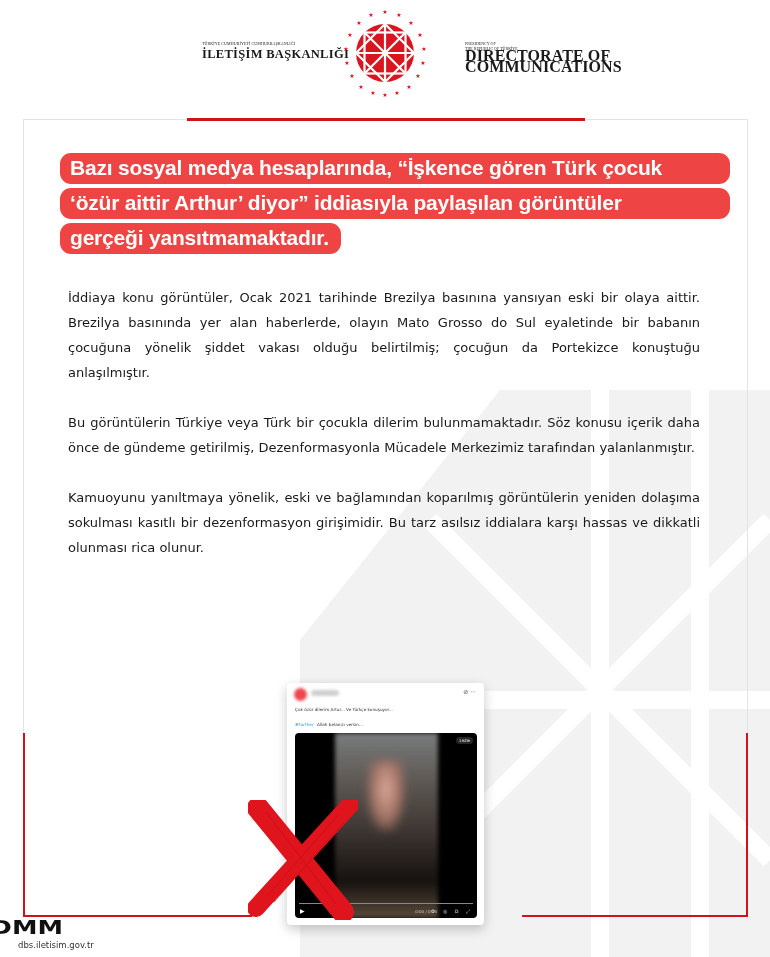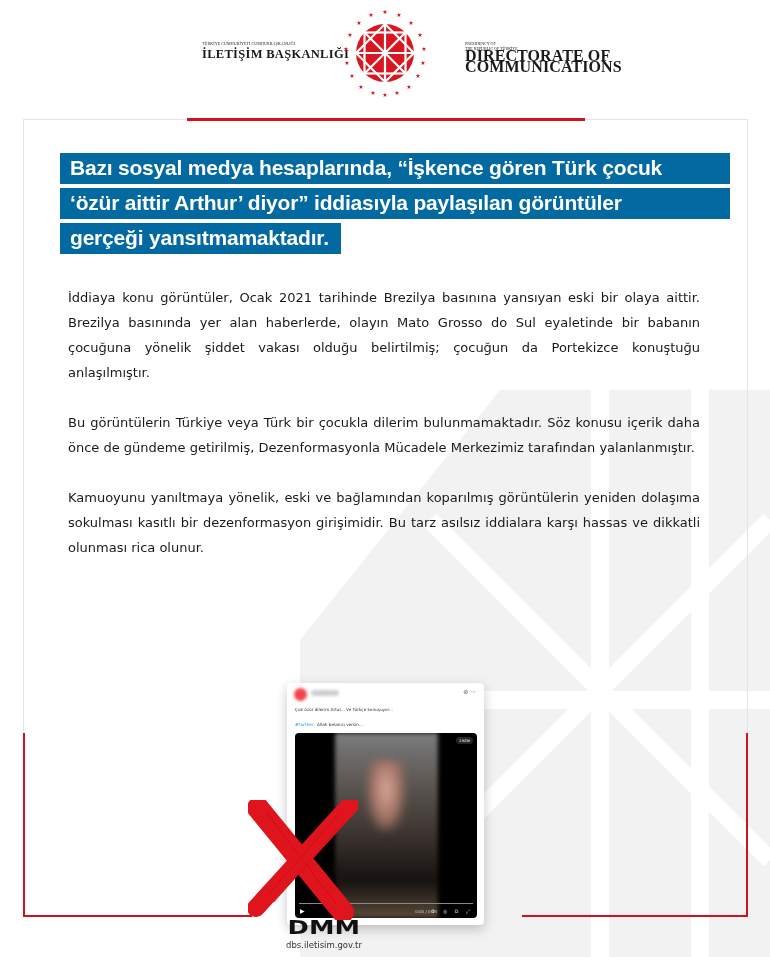--- a/index.html
+++ b/index.html
@@ -21,21 +21,21 @@
   .top-red { position: absolute; left: 187px; top: 118px; width: 398px; height: 3px; background: #d0121b; }
   .side-red-left { position: absolute; left: 23px; top: 733px; width: 2px; height: 184px; background: #d0121b; }
   .side-red-right { position: absolute; left: 746px; top: 733px; width: 2px; height: 184px; background: #d0121b; }
   .bottom-red-left { position: absolute; left: 23px; top: 915px; width: 229px; height: 2px; background: #d0121b; }
   .bottom-red-right { position: absolute; left: 522px; top: 915px; width: 226px; height: 2px; background: #d0121b; }
 
   .watermark { position: absolute; left: 300px; top: 390px; width: 470px; height: 567px; }
 
   
   .headline { position: absolute; left: 60px; top: 153px; width: 670px; }
-  .hl-line { display: inline-block; background: #0369a1; color: #ffffff; font-family: "Liberation Sans", sans-serif; font-weight: bold; font-size: 21px; line-height: 30px; height: 31px; padding: 0 12px 0 10px; margin-bottom: 4px; letter-spacing: -0.2px; white-space: nowrap; }
+  .hl-line { display: inline-block; background: #ef4444; color: #ffffff; font-family: "Liberation Sans", sans-serif; font-weight: bold; font-size: 21px; line-height: 30px; height: 31px; padding: 0 12px 0 10px; margin-bottom: 4px; letter-spacing: -0.2px; white-space: nowrap; border-radius: 11px; }
   .hl-line.full { width: 670px; }
 
   
   .body-text { position: absolute; left: 68px; top: 285px; width: 632px; font-family: "DejaVu Sans", sans-serif; font-size: 13px; line-height: 25px; color: #1a1a1a; text-align: justify; }
   .para { margin-bottom: 25px; }
 
   
   .post { position: absolute; left: 287px; top: 683px; width: 197px; height: 242px; background: #fff; border-radius: 4px; box-shadow: 0 4px 12px rgba(0,0,0,0.22); }
   .post .avatar { position: absolute; left: 7px; top: 5px; width: 13px; height: 13px; border-radius: 50%; background: #f0454e; filter: blur(1.5px); }
   .post .uname { position: absolute; left: 24px; top: 7px; width: 28px; height: 6px; background: #cfcfcf; filter: blur(1.5px); border-radius: 3px; }
@@ -48,23 +48,23 @@
   .post .video .figure { position: absolute; left: 72px; top: 28px; width: 38px; height: 70px; background: radial-gradient(ellipse at 50% 40%, #d8a89a 0%, #a37365 50%, rgba(60,40,35,0) 80%); filter: blur(4px); }
   .post .video .dl { position: absolute; right: 4px; top: 4px; font-size: 4px; color: #fff; background: rgba(255,255,255,0.15); border-radius: 4px; padding: 1px 3px; }
   .post .video .progress { position: absolute; left: 4px; right: 4px; bottom: 14px; height: 1px; background: #888; }
   .post .video .play { position: absolute; left: 5px; bottom: 4px; font-size: 6px; color: #fff; }
   .post .video .time { position: absolute; right: 40px; bottom: 4px; font-size: 4px; color: #ccc; }
   .post .video .ctrls { position: absolute; right: 4px; bottom: 3px; font-size: 5px; color: #ddd; letter-spacing: 3px; }
 
   .red-x { position: absolute; left: 248px; top: 800px; width: 110px; height: 120px; }
 
   
-  .dmm { position: absolute; left: 0; width: 648px; top: 918px; text-align: center; }
+  .dmm { position: absolute; left: 0; width: 648px; top: 918px; }
   .dmm .name { font-family: "DejaVu Sans", sans-serif; font-weight: bold; font-size: 19px; letter-spacing: 0px; line-height: 18px; color: #111; transform: scaleX(1.35); display: inline-block; }
-  .dmm .url { font-family: "DejaVu Sans", sans-serif; font-size: 8.5px; color: #333; line-height: 12px; margin-top: 1px; }
+  .dmm .url { font-family: "DejaVu Sans", sans-serif; font-size: 8.5px; color: #333; line-height: 12px; margin-top: 1px; padding-left: 18px; }
 </style>
 </head>
 <body>
 
 <div class="header">
   <div class="logo-left">
     <div class="small">TÜRKİYE CUMHURİYETİ CUMHURBAŞKANLIĞI</div>
     <div class="big">İLETİŞİM BAŞKANLIĞI</div>
   </div>
 

